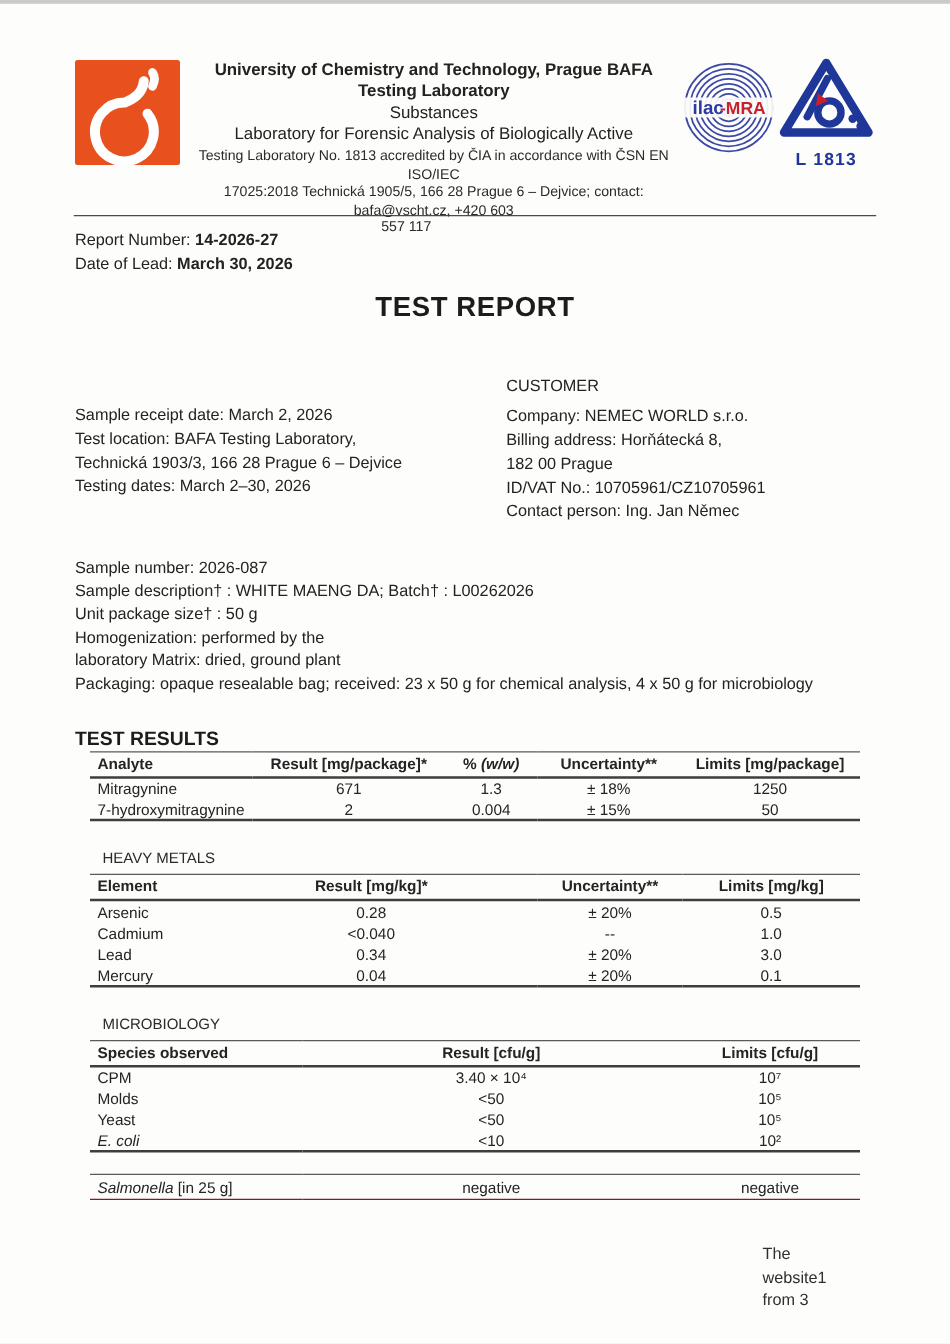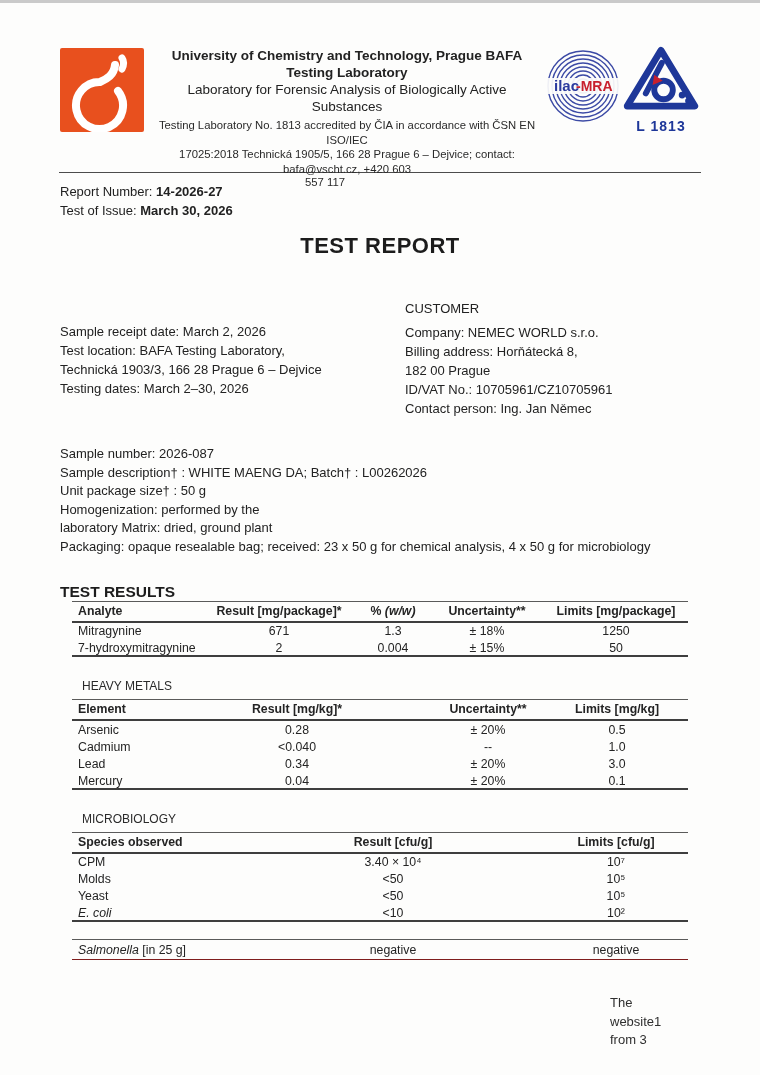--- a/index.html
+++ b/index.html
@@ -82,22 +82,22 @@
     <div class="hdr">
       <svg class="uct-logo" viewBox="0 0 84 84">
         <rect x="0" y="0" width="84" height="84" rx="2" fill="#e8501e"></rect>
         <path d="M55 17 C 54 27 47 31 40 34 A 23.5 23.5 0 1 0 58 43" fill="none" stroke="#ffffff" stroke-width="8" stroke-linecap="round"></path>
         <path d="M62 21 C 64 17 64 13 62 10" fill="none" stroke="#ffffff" stroke-width="7" stroke-linecap="round"></path>
       </svg>
 
       <div class="hdr-center">
         <div class="hdr-org">University of Chemistry and Technology, Prague BAFA</div>
         <div class="hdr-org">Testing Laboratory</div>
+        <div class="hdr-lab">Substances</div>
         <div class="hdr-lab">Laboratory for Forensic Analysis of Biologically Active</div>
-        <div class="hdr-lab">Substances</div>
         <div class="hdr-accr">Testing Laboratory No. 1813 accredited by ČIA in accordance with ČSN EN ISO/IEC</div>
         <div class="hdr-accr" style="margin-top:0;">17025:2018 Technická 1905/5, 166 28 Prague 6 – Dejvice; contact: bafa@vscht.cz, +420 603</div>
       </div>
 
       <div class="hdr-right">
         <svg class="ilac-stamp" viewBox="0 0 74 74">
           <g fill="none" stroke="#3c4aa5" stroke-width="1.4">
             <circle cx="37" cy="37" r="35"></circle>
             <circle cx="37" cy="37" r="31"></circle>
             <circle cx="37" cy="37" r="27"></circle>
@@ -125,21 +125,21 @@
         </div>
       </div>
     </div>
 
     <hr class="hdr-rule">
 
     <div class="hdr-under">
       <div class="phone-tail">557 117</div>
       <div class="report-meta">
         <div><span>Report Number: </span><b>14-2026-27</b></div>
-        <div><span>Test of Issue: </span><b>March 30, 2026</b></div>
+        <div><span>Date of Lead: </span><b>March 30, 2026</b></div>
       </div>
     </div>
 
     <div class="report-title">TEST REPORT</div>
 
     <div class="info-cols">
       <div class="info-left">
         <div>Sample receipt date: March 2, 2026</div>
         <div>Test location: BAFA Testing Laboratory,</div>
         <div>Technická 1903/3, 166 28 Prague 6 – Dejvice</div>

